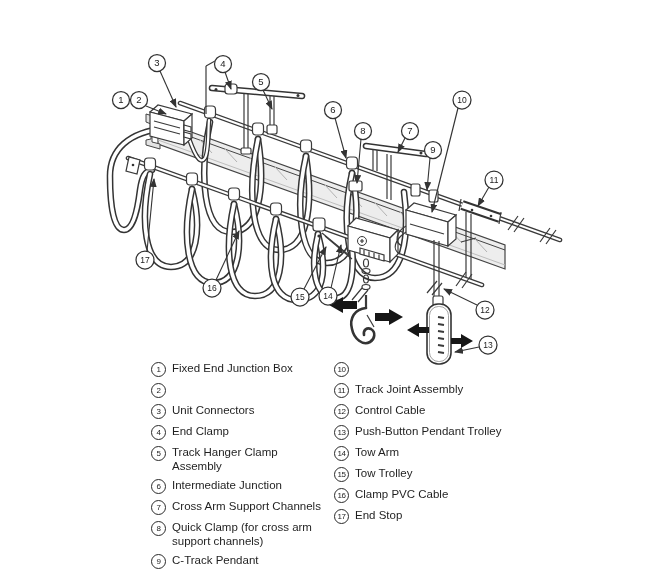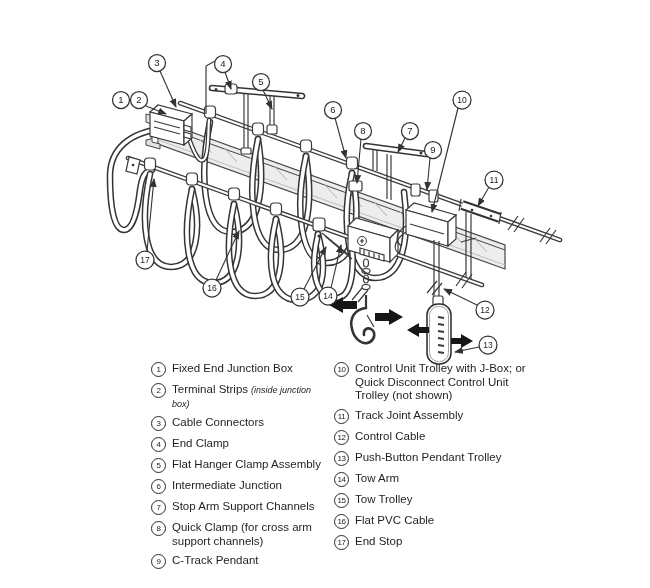--- a/index.html
+++ b/index.html
@@ -307,55 +307,53 @@
   </svg>
 
   <div id="legend">
     <div class="lcol" id="lcol-left">
       <div class="lrow">
           <span class="lnum">1</span>
           <span class="ltxt">Fixed End Junction Box</span>
         </div>
       <div class="lrow">
           <span class="lnum">2</span>
-          <span class="ltxt"><span>Terminal Strips</span><span class="lnote">(inside junction box)</span></span>
         </div>
       <div class="lrow">
           <span class="lnum">3</span>
-          <span class="ltxt">Cable Connectors</span>
+          <span class="ltxt">Unit Connectors</span>
         </div>
       <div class="lrow">
           <span class="lnum">4</span>
           <span class="ltxt">End Clamp</span>
         </div>
       <div class="lrow">
           <span class="lnum">5</span>
-          <span class="ltxt">Flat Hanger Clamp Assembly</span>
+          <span class="ltxt">Track Hanger Clamp Assembly</span>
         </div>
       <div class="lrow">
           <span class="lnum">6</span>
           <span class="ltxt">Intermediate Junction</span>
         </div>
       <div class="lrow">
           <span class="lnum">7</span>
-          <span class="ltxt">Stop Arm Support Channels</span>
+          <span class="ltxt">Cross Arm Support Channels</span>
         </div>
       <div class="lrow">
           <span class="lnum">8</span>
           <span class="ltxt">Quick Clamp (for cross arm support channels)</span>
         </div>
       <div class="lrow">
           <span class="lnum">9</span>
           <span class="ltxt">C-Track Pendant</span>
         </div>
     </div>
     <div class="lcol" id="lcol-right">
       <div class="lrow">
           <span class="lnum">10</span>
-          <span class="ltxt">Control Unit Trolley with J-Box; or Quick Disconnect Control Unit Trolley (not shown)</span>
         </div>
       <div class="lrow">
           <span class="lnum">11</span>
           <span class="ltxt">Track Joint Assembly</span>
         </div>
       <div class="lrow">
           <span class="lnum">12</span>
           <span class="ltxt">Control Cable</span>
         </div>
       <div class="lrow">
@@ -365,21 +363,21 @@
       <div class="lrow">
           <span class="lnum">14</span>
           <span class="ltxt">Tow Arm</span>
         </div>
       <div class="lrow">
           <span class="lnum">15</span>
           <span class="ltxt">Tow Trolley</span>
         </div>
       <div class="lrow">
           <span class="lnum">16</span>
-          <span class="ltxt">Flat PVC Cable</span>
+          <span class="ltxt">Clamp PVC Cable</span>
         </div>
       <div class="lrow">
           <span class="lnum">17</span>
           <span class="ltxt">End Stop</span>
         </div>
     </div>
   </div>
 
 </div>
 

